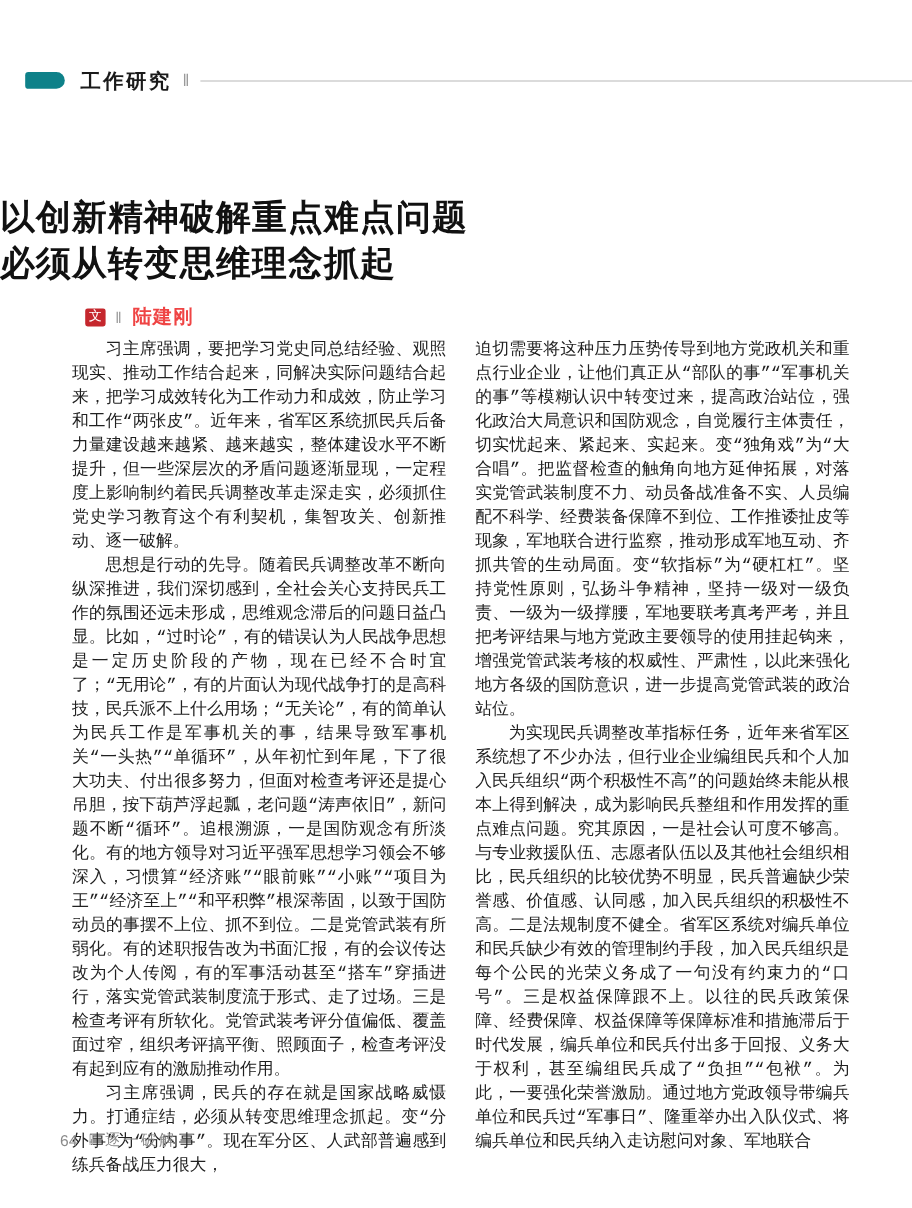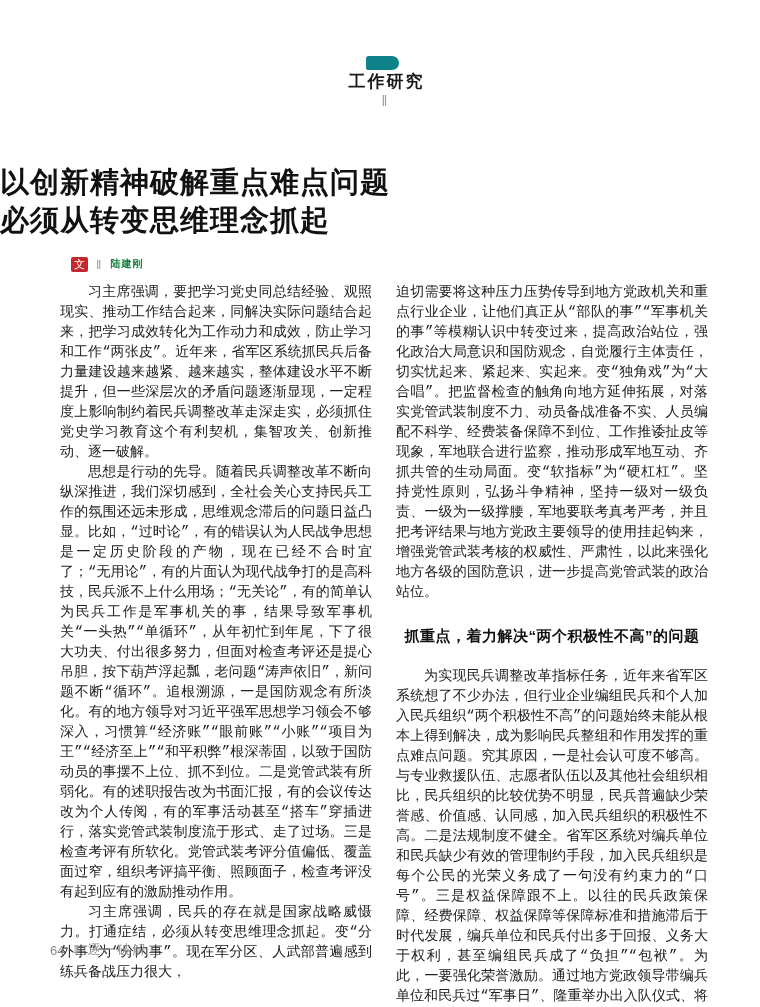--- a/index.html
+++ b/index.html
@@ -10,25 +10,24 @@
     margin: 0 auto;
     background: #ffffff;
     overflow: hidden;
     font-family: "Liberation Serif", serif;
     color: #212121;
   }
 
   
   .page-header {
     position: absolute;
-    top: 56px; left: 0; right: 0;
+    top: 56px; left: 16px; right: 0;
     height: 22px;
     display: flex;
     align-items: center;
-    flex-direction: column;
   }
   .accent-pill {
     width: 33px; height: 14px;
     margin-left: 5px;
     background: #0e8189;
     border-radius: 3px 8px 8px 3px;
     flex: 0 0 auto;
   }
   .category-label {
     margin-left: 13px;
@@ -86,23 +85,23 @@
   }
   .author-sep {
     margin: 0 9px 0 8px;
     color: #9a9a9a;
     font-size: 13px;
     font-family: "Liberation Sans", sans-serif;
   }
   .author-name {
     font-family: "Liberation Sans", sans-serif;
     font-weight: 700;
-    font-size: 10px;
+    font-size: 16px;
     letter-spacing: 1px;
-    color: #15803d;
+    color: #ef4444;
   }
 
   
   .columns {
     position: absolute;
     top: 282px;
     left: 60px;
     width: 648px;
     display: flex;
     gap: 24px;
@@ -169,21 +168,20 @@
   <div class="columns">
 
     <div class="col">
       <p>习主席强调，要把学习党史同总结经验、观照现实、推动工作结合起来，同解决实际问题结合起来，把学习成效转化为工作动力和成效，防止学习和工作“两张皮”。近年来，省军区系统抓民兵后备力量建设越来越紧、越来越实，整体建设水平不断提升，但一些深层次的矛盾问题逐渐显现，一定程度上影响制约着民兵调整改革走深走实，必须抓住党史学习教育这个有利契机，集智攻关、创新推动、逐一破解。</p>
       <p>思想是行动的先导。随着民兵调整改革不断向纵深推进，我们深切感到，全社会关心支持民兵工作的氛围还远未形成，思维观念滞后的问题日益凸显。比如，“过时论”，有的错误认为人民战争思想是一定历史阶段的产物，现在已经不合时宜了；“无用论”，有的片面认为现代战争打的是高科技，民兵派不上什么用场；“无关论”，有的简单认为民兵工作是军事机关的事，结果导致军事机关“一头热”“单循环”，从年初忙到年尾，下了很大功夫、付出很多努力，但面对检查考评还是提心吊胆，按下葫芦浮起瓢，老问题“涛声依旧”，新问题不断“循环”。追根溯源，一是国防观念有所淡化。有的地方领导对习近平强军思想学习领会不够深入，习惯算“经济账”“眼前账”“小账”“项目为王”“经济至上”“和平积弊”根深蒂固，以致于国防动员的事摆不上位、抓不到位。二是党管武装有所弱化。有的述职报告改为书面汇报，有的会议传达改为个人传阅，有的军事活动甚至“搭车”穿插进行，落实党管武装制度流于形式、走了过场。三是检查考评有所软化。党管武装考评分值偏低、覆盖面过窄，组织考评搞平衡、照顾面子，检查考评没有起到应有的激励推动作用。</p>
       <p>习主席强调，民兵的存在就是国家战略威慑力。打通症结，必须从转变思维理念抓起。变“分外事”为“分内事”。现在军分区、人武部普遍感到练兵备战压力很大，</p>
     </div>
 
     <div class="col">
       <p class="cont">迫切需要将这种压力压势传导到地方党政机关和重点行业企业，让他们真正从“部队的事”“军事机关的事”等模糊认识中转变过来，提高政治站位，强化政治大局意识和国防观念，自觉履行主体责任，切实忧起来、紧起来、实起来。变“独角戏”为“大合唱”。把监督检查的触角向地方延伸拓展，对落实党管武装制度不力、动员备战准备不实、人员编配不科学、经费装备保障不到位、工作推诿扯皮等现象，军地联合进行监察，推动形成军地互动、齐抓共管的生动局面。变“软指标”为“硬杠杠”。坚持党性原则，弘扬斗争精神，坚持一级对一级负责、一级为一级撑腰，军地要联考真考严考，并且把考评结果与地方党政主要领导的使用挂起钩来，增强党管武装考核的权威性、严肃性，以此来强化地方各级的国防意识，进一步提高党管武装的政治站位。</p>
-      <h3>抓重点，着力解决“两个积极性不高”的问题</h3>
       <p>为实现民兵调整改革指标任务，近年来省军区系统想了不少办法，但行业企业编组民兵和个人加入民兵组织“两个积极性不高”的问题始终未能从根本上得到解决，成为影响民兵整组和作用发挥的重点难点问题。究其原因，一是社会认可度不够高。与专业救援队伍、志愿者队伍以及其他社会组织相比，民兵组织的比较优势不明显，民兵普遍缺少荣誉感、价值感、认同感，加入民兵组织的积极性不高。二是法规制度不健全。省军区系统对编兵单位和民兵缺少有效的管理制约手段，加入民兵组织是每个公民的光荣义务成了一句没有约束力的“口号”。三是权益保障跟不上。以往的民兵政策保障、经费保障、权益保障等保障标准和措施滞后于时代发展，编兵单位和民兵付出多于回报、义务大于权利，甚至编组民兵成了“负担”“包袱”。为此，一要强化荣誉激励。通过地方党政领导带编兵单位和民兵过“军事日”、隆重举办出入队仪式、将编兵单位和民兵纳入走访慰问对象、军地联合</p>
     </div>
 
   </div>
 
   <div class="page-footer">
     <span>64</span>
     <span class="footer-sep">‖</span>
     <span class="footer-journal">逐一破解</span>
   </div>

